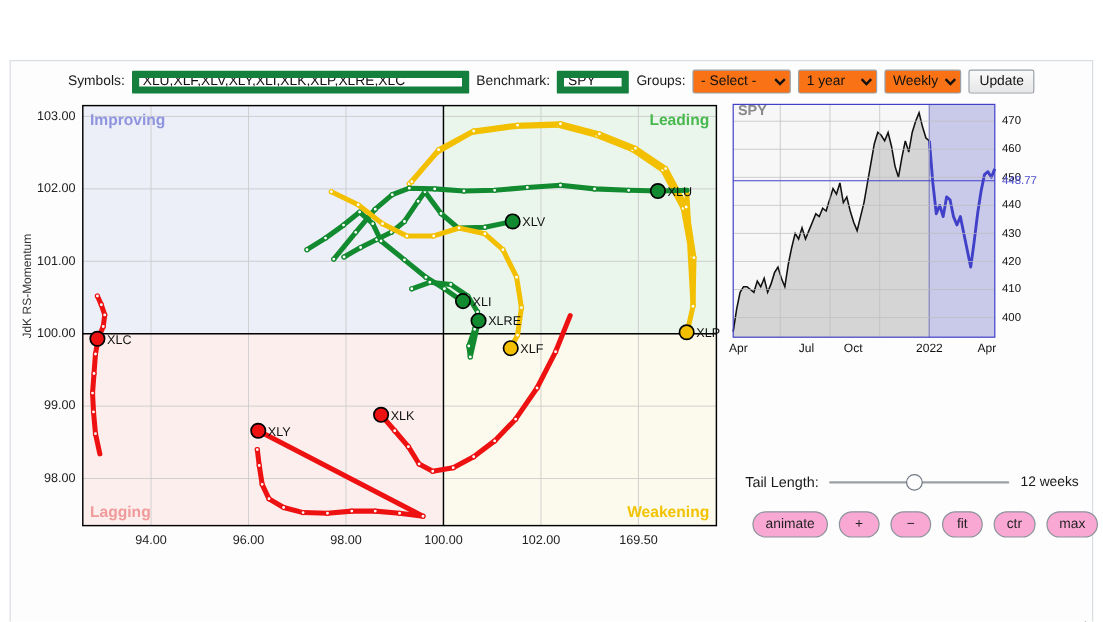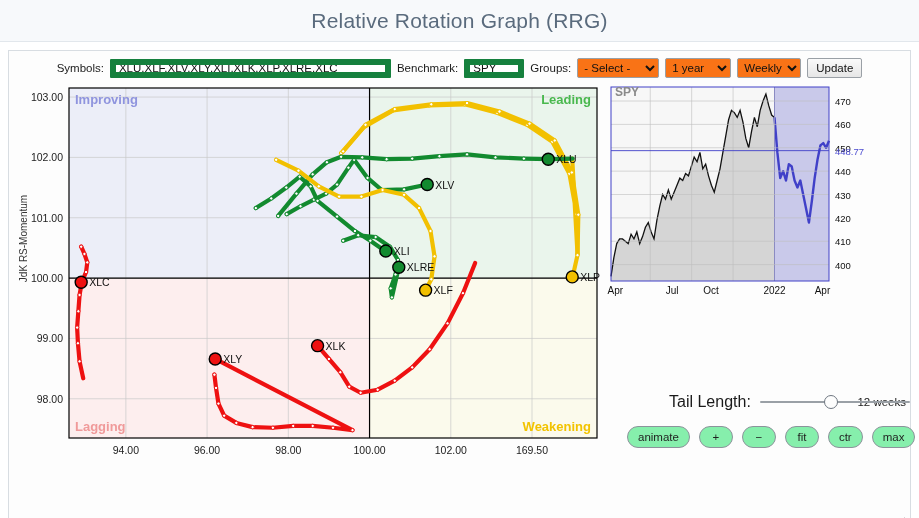--- a/index.html
+++ b/index.html
@@ -110,21 +110,21 @@
     position: absolute; font-size: 10px; color: #111;
     transform: translateX(-50%);
   }
 
   
   .tail-row {
     position: absolute; left: 612px; top: 340px;
     width: 285px; height: 22px;
     display: flex; align-items: center; gap: 9px;
   }
-  .tail-label { font-size: 16px; color: #1a1a1a; white-space: nowrap; margin-left: 48px; }
+  .tail-label { font-size: 12px; color: #1a1a1a; white-space: nowrap; }
   .slider {
     position: relative; width: 150px; height: 14px; cursor: pointer;
   }
   .slider-track {
     position: absolute; left: 0; top: 6px; width: 150px; height: 2px;
     background: #9aa0a6; border-radius: 1px;
   }
   .slider-thumb {
     position: absolute; left: 64px; top: 0px;
     width: 14px; height: 14px; border-radius: 50%;
@@ -133,44 +133,41 @@
   .tail-value { font-size: 11.5px; color: #1a1a1a; white-space: nowrap; }
 
   
   .pill-row {
     position: absolute; left: 618px; top: 375px;
     display: flex; gap: 9px; align-items: center;
   }
   .pill {
     font-family: "Liberation Sans", sans-serif;
     font-size: 11.5px; color: #1f1f1f;
-    border: 1px solid #8c939b; background: #86efac;
+    border: 1px solid #8c939b; background: #f9a8d4;
     border-radius: 11px; height: 22px;
     display: flex; align-items: center; justify-content: center;
     padding: 0 10px; cursor: pointer; min-width: 34px;
   }
 
   
   .grip { position: absolute; right: 4px; bottom: 3px; width: 14px; height: 14px; cursor: nwse-resize; }
 
   
   .footer {
     position: absolute; left: 0; top: 486px; width: 919px;
     text-align: center; font-size: 13px; color: #2b2b2b;
   }
   text { font-family: "Liberation Sans", sans-serif; }
 </style>
 </head>
 <body>
 
 <div id="app">
 
-  <div class="header">
-    <div class="header-title">Relative Rotation Graph (RRG)</div>
-  </div>
 
   <div class="card">
 
     <div class="toolbar">
       <span class="tb-label">Symbols:</span>
       <input id="symbols-input" class="tb-input" type="text" value="XLU,XLF,XLV,XLY,XLI,XLK,XLP,XLRE,XLC" style="">
       <span class="tb-label">Benchmark:</span>
       <input id="benchmark-input" class="tb-input" type="text" value="SPY" style="">
       <span class="tb-label">Groups:</span>
       <select id="groups-select" class="tb-select">

